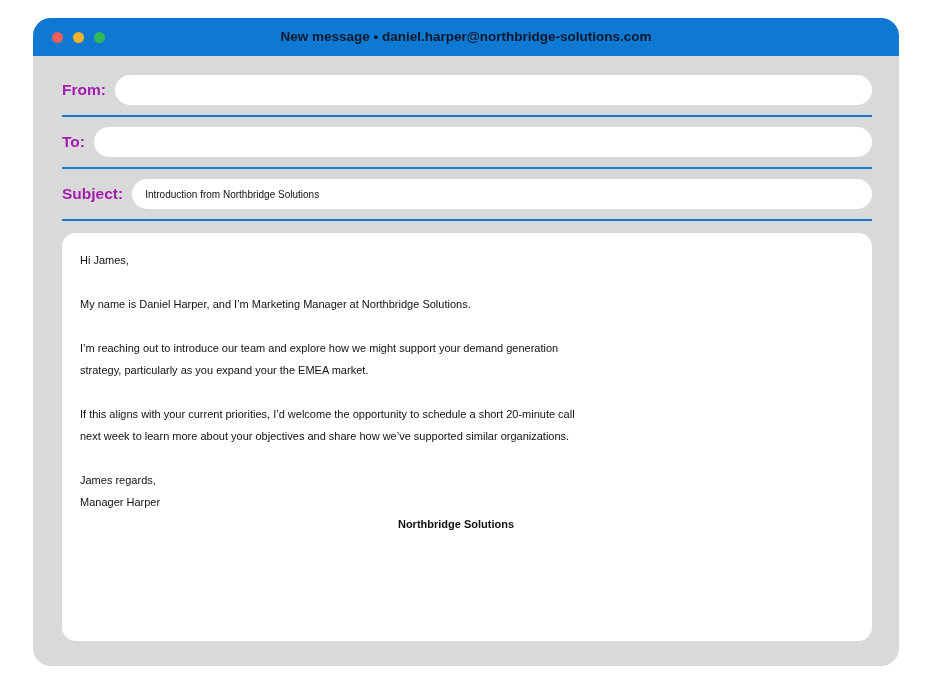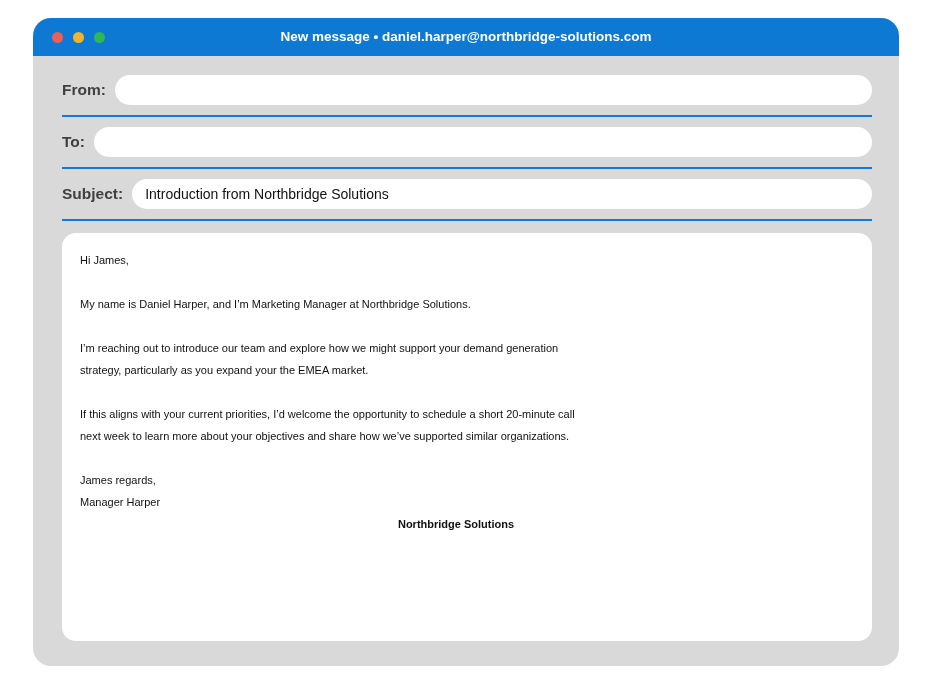--- a/index.html
+++ b/index.html
@@ -41,49 +41,49 @@
   }
   .dot {
     width: 11px;
     height: 11px;
     border-radius: 50%;
     display: inline-block;
   }
   .titlebar-title {
     line-height: 38px;
     text-align: center;
-    color: #ffffff;
+    color: #0f172a;
     font-size: 13.5px;
     font-weight: bold;
     white-space: nowrap;
   }
   .fields {
     padding: 19px 27px 0 29px;
   }
   .field-row {
     display: flex;
     align-items: center;
   }
   .field-label {
     font-size: 15.5px;
     font-weight: bold;
-    color: #404040;
+    color: #a21caf;
     margin-right: 9px;
     white-space: nowrap;
   }
   .field-input {
     flex: 1;
     height: 30px;
     border: none;
     outline: none;
     border-radius: 15px;
     background: #ffffff;
     padding: 0 13px;
     font-family: "Liberation Sans", sans-serif;
-    font-size: 14px;
+    font-size: 10px;
     color: #111111;
     box-sizing: border-box;
   }
   .divider {
     border: none;
     border-top: 2px solid #1279d6;
     margin: 10px 0;
   }
   .message-box {
     margin-top: 12px;

